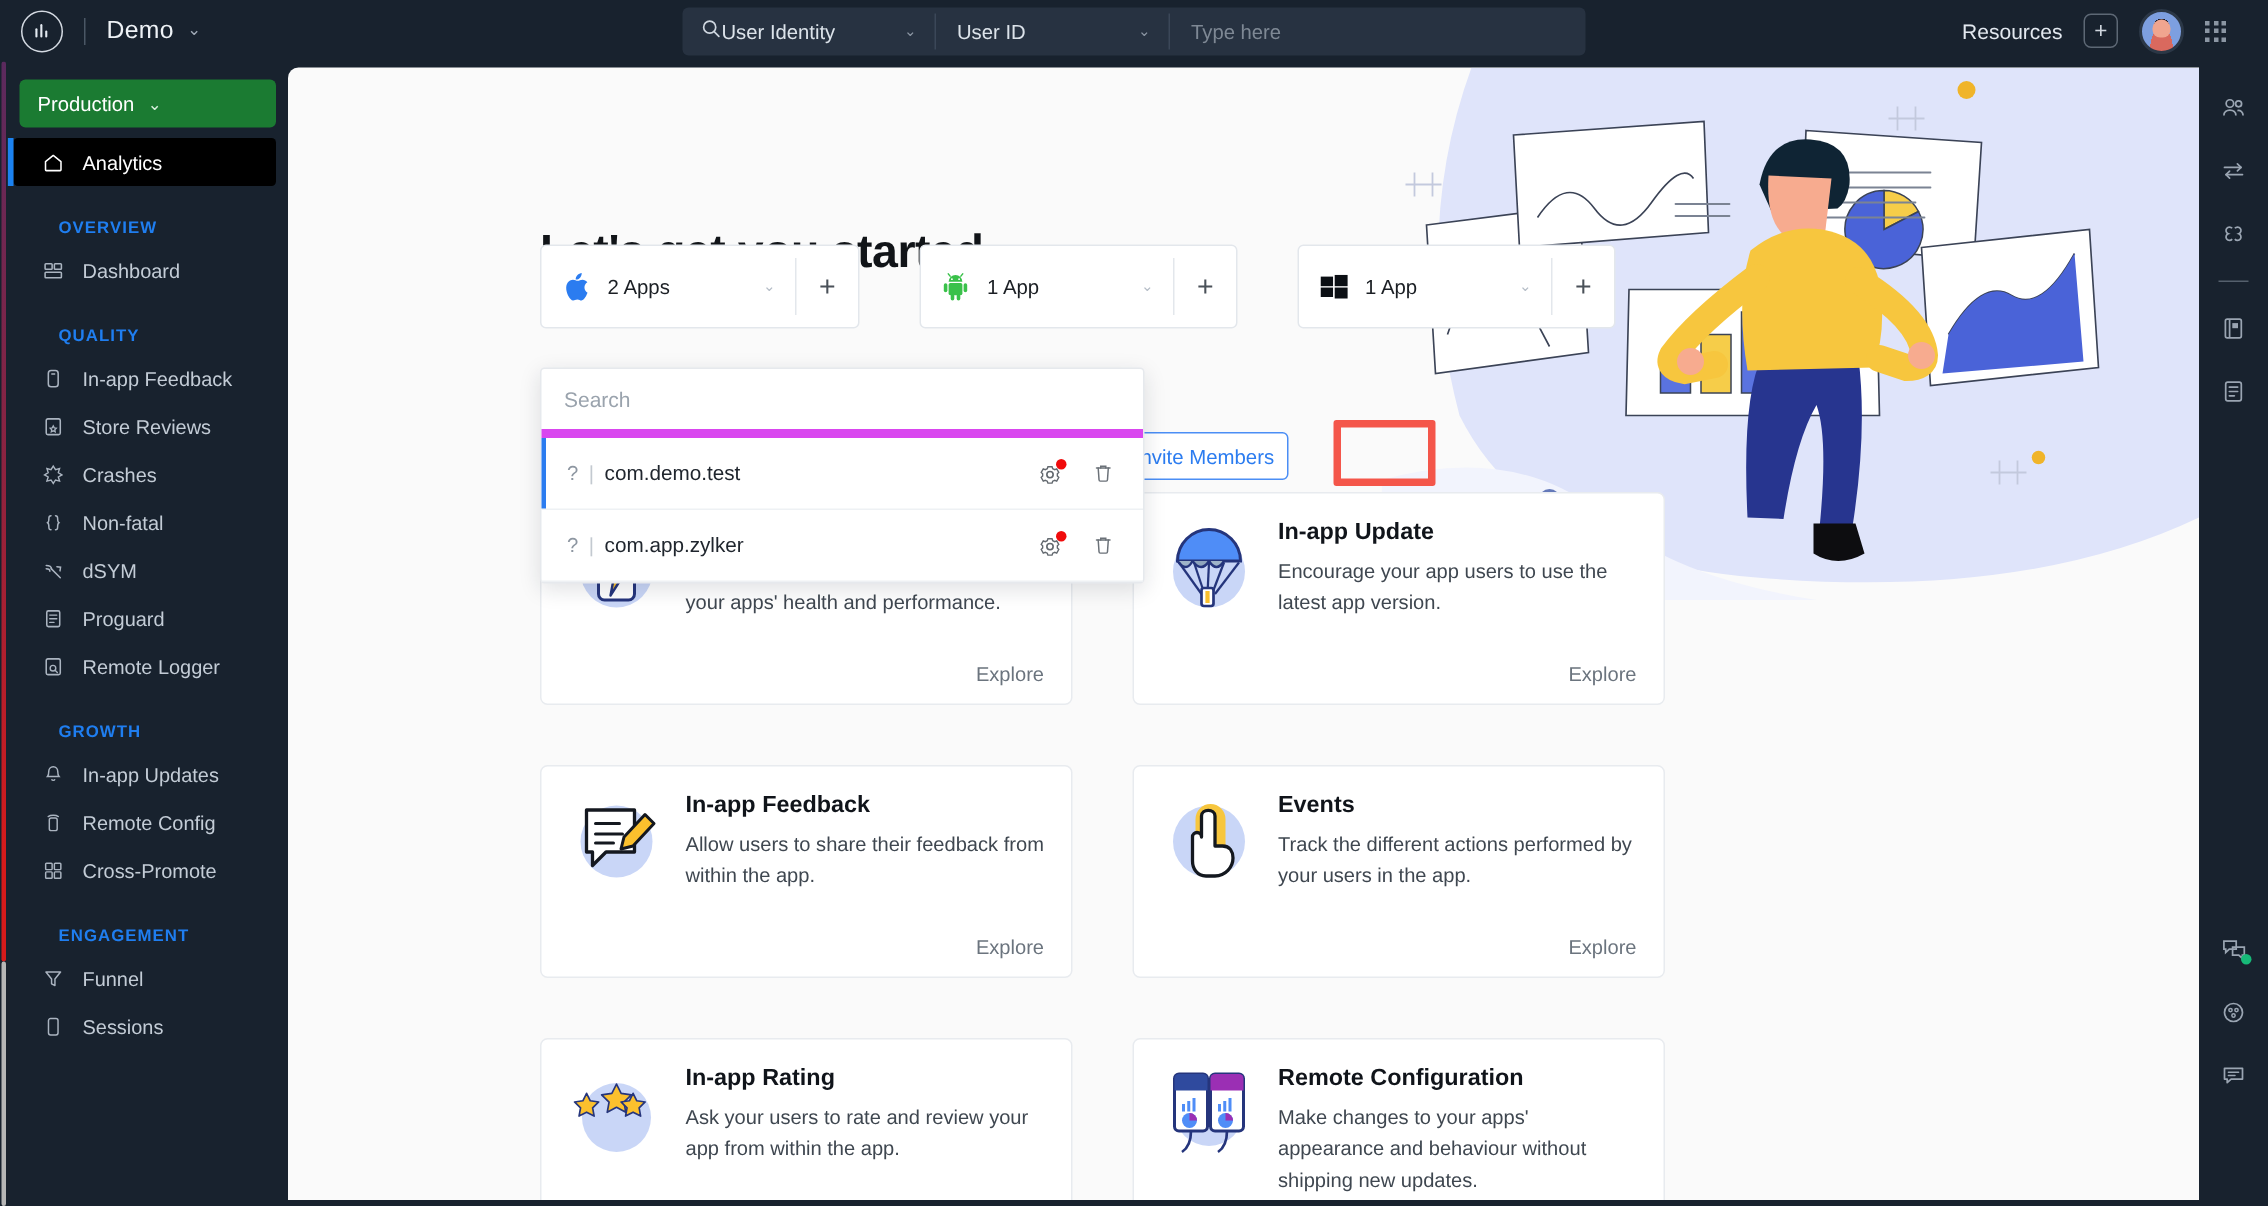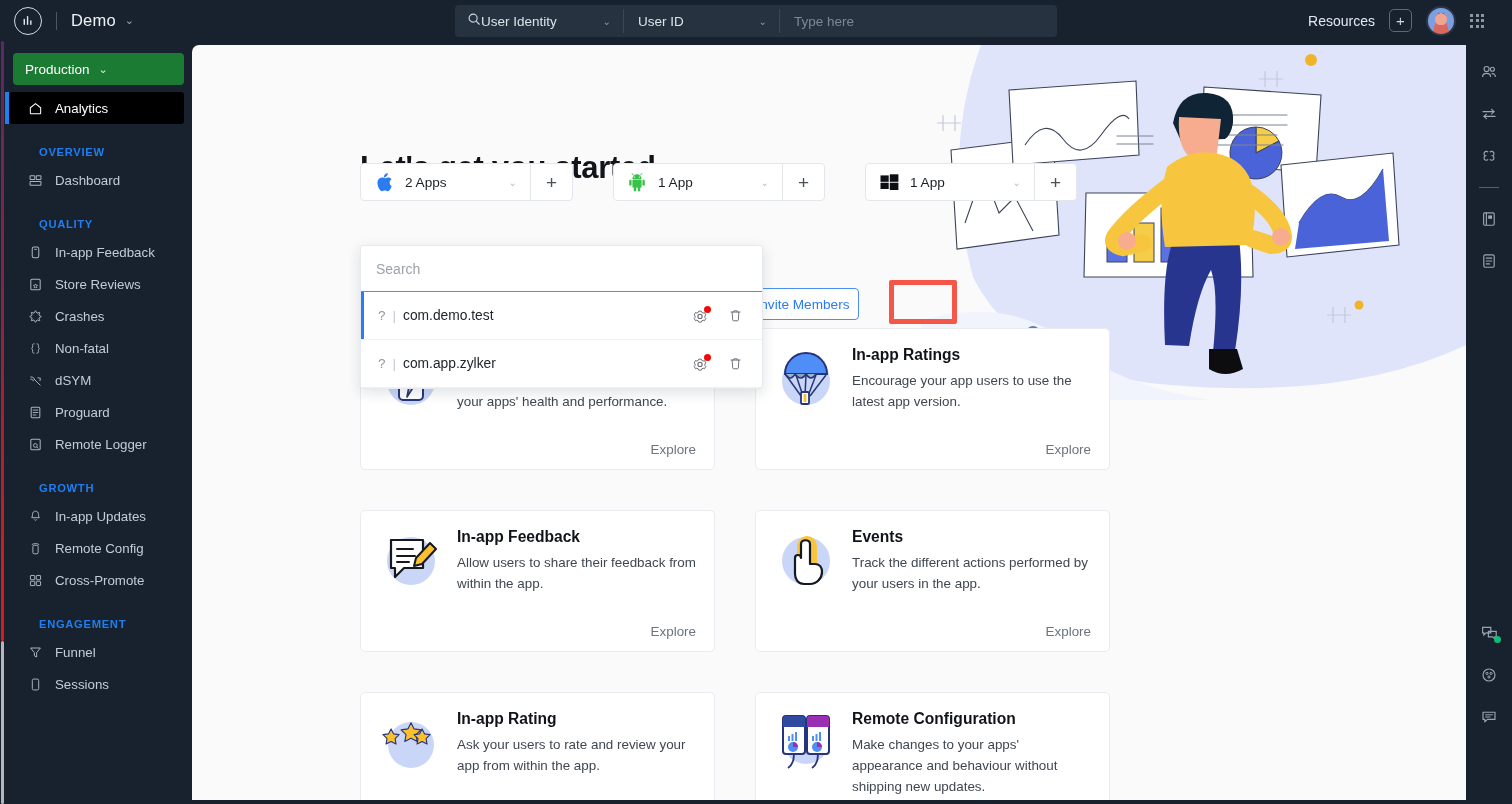--- a/index.html
+++ b/index.html
@@ -141,21 +141,21 @@
     overflow:hidden; pointer-events:none;
   }
   .page-title{
     position:absolute; left:168px; top:105px;
     font-size:31px; font-weight:bold; color:#111418; letter-spacing:-.3px;
   }
 
   
   .plat-row{ position:absolute; left:168px; top:118px; display:flex; gap:40px; }
   .plat{
-    display:flex; align-items:center; height:38px; background:#ffffff;
+    display:flex; align-items:center; height:56px; background:#ffffff;
     border:1px solid #e3e7ec; border-radius:4px;
   }
   .plat .body{ display:flex;align-items:center; padding:0 0 0 13px; cursor:pointer; }
   .plat .ico{ width:20px;height:20px;display:flex;align-items:center;justify-content:center;}
   .plat .txt{ font-size:13.6px;color:#1b1f24; margin-left:11px;}
   .plat .car{ color:#b4bcc6; font-size:10px; margin:0 13px 0 auto; padding-left:40px;}
   .plat .sep{width:1px;height:38px;background:#e3e7ec;}
   .plat .add{ width:41px;height:38px;display:flex;align-items:center;justify-content:center;
     font-size:19px;color:#4a5159;cursor:pointer;line-height:1;}
   .plat.p1{width:213px;} .plat.p1 .car{padding-left:0;margin-left:auto;}
@@ -170,21 +170,21 @@
     color:#2b7cf0; font-size:13.6px; cursor:pointer; z-index:22;
   }
 
   
   .dropdown{
     position:absolute; left:168px; top:200px; width:403px;
     background:#ffffff; border:1px solid #e6e9ed; border-radius:3px;
     box-shadow: 0 4px 14px rgba(20,30,45,.13);
     z-index:30;
   }
-  .dd-search{ height:46px; display:flex;align-items:center; padding:0 15px; border-bottom:1px solid #d946ef;}
+  .dd-search{ height:46px; display:flex;align-items:center; padding:0 15px; border-bottom:6px solid #d946ef;}
   .dd-search input{
     border:none;outline:none;width:100%;font-size:14px;color:#2a2f36;
     font-family:"Liberation Sans", sans-serif; background:transparent;
   }
   .dd-search input::placeholder{color:#9aa3ad;}
   .dd-row{
     height:48px; display:flex;align-items:center;padding:0 18px 0 17px;
     border-bottom:1px solid #eef1f4; position:relative; cursor:pointer;
   }
   .dd-row:last-child{border-bottom:none;}
@@ -729,21 +729,21 @@
               <path d="M21 27 28 48"></path>
               <path d="M31 27 30 48"></path>
               <path d="M41 27 33 48"></path>
               <path d="M51 27 35 48"></path>
             </g>
           <rect x="26" y="44" width="8" height="12" rx="1.6" fill="#fff" stroke="#25357c" stroke-width="1.8"></rect>
           <rect x="28.6" y="46" width="2.8" height="8" fill="#fbc02d"></rect>
         </svg>
       </div>
       <div class="body">
-        <h3>In-app Ratings</h3>
+        <h3>In-app Update</h3>
         <p>Encourage your app users to use the latest app version.</p>
       </div>
       <div class="explore">Explore</div>
     </div>
 
     <div class="card">
       <div class="art">
         <svg width="62" height="62" viewBox="0 0 62 62">
           <circle cx="31" cy="31" r="24" fill="#c9d6f7"></circle>
           <path d="M11 10h32v28H24l-9 9v-9h-4z" fill="#fff" stroke="#14181f" stroke-width="2.2" stroke-linejoin="round"></path>

